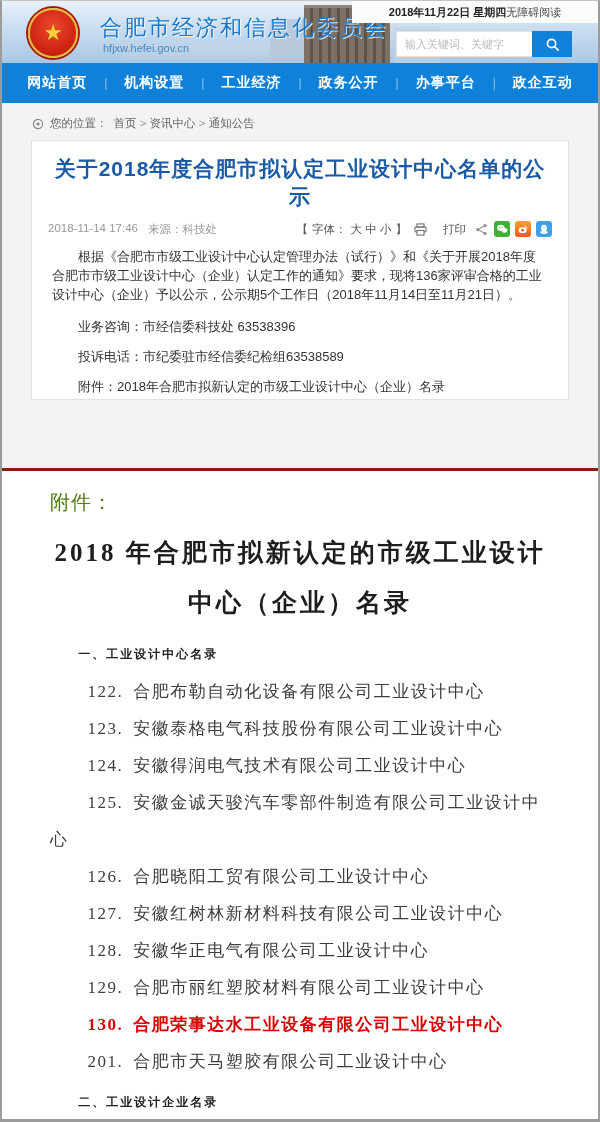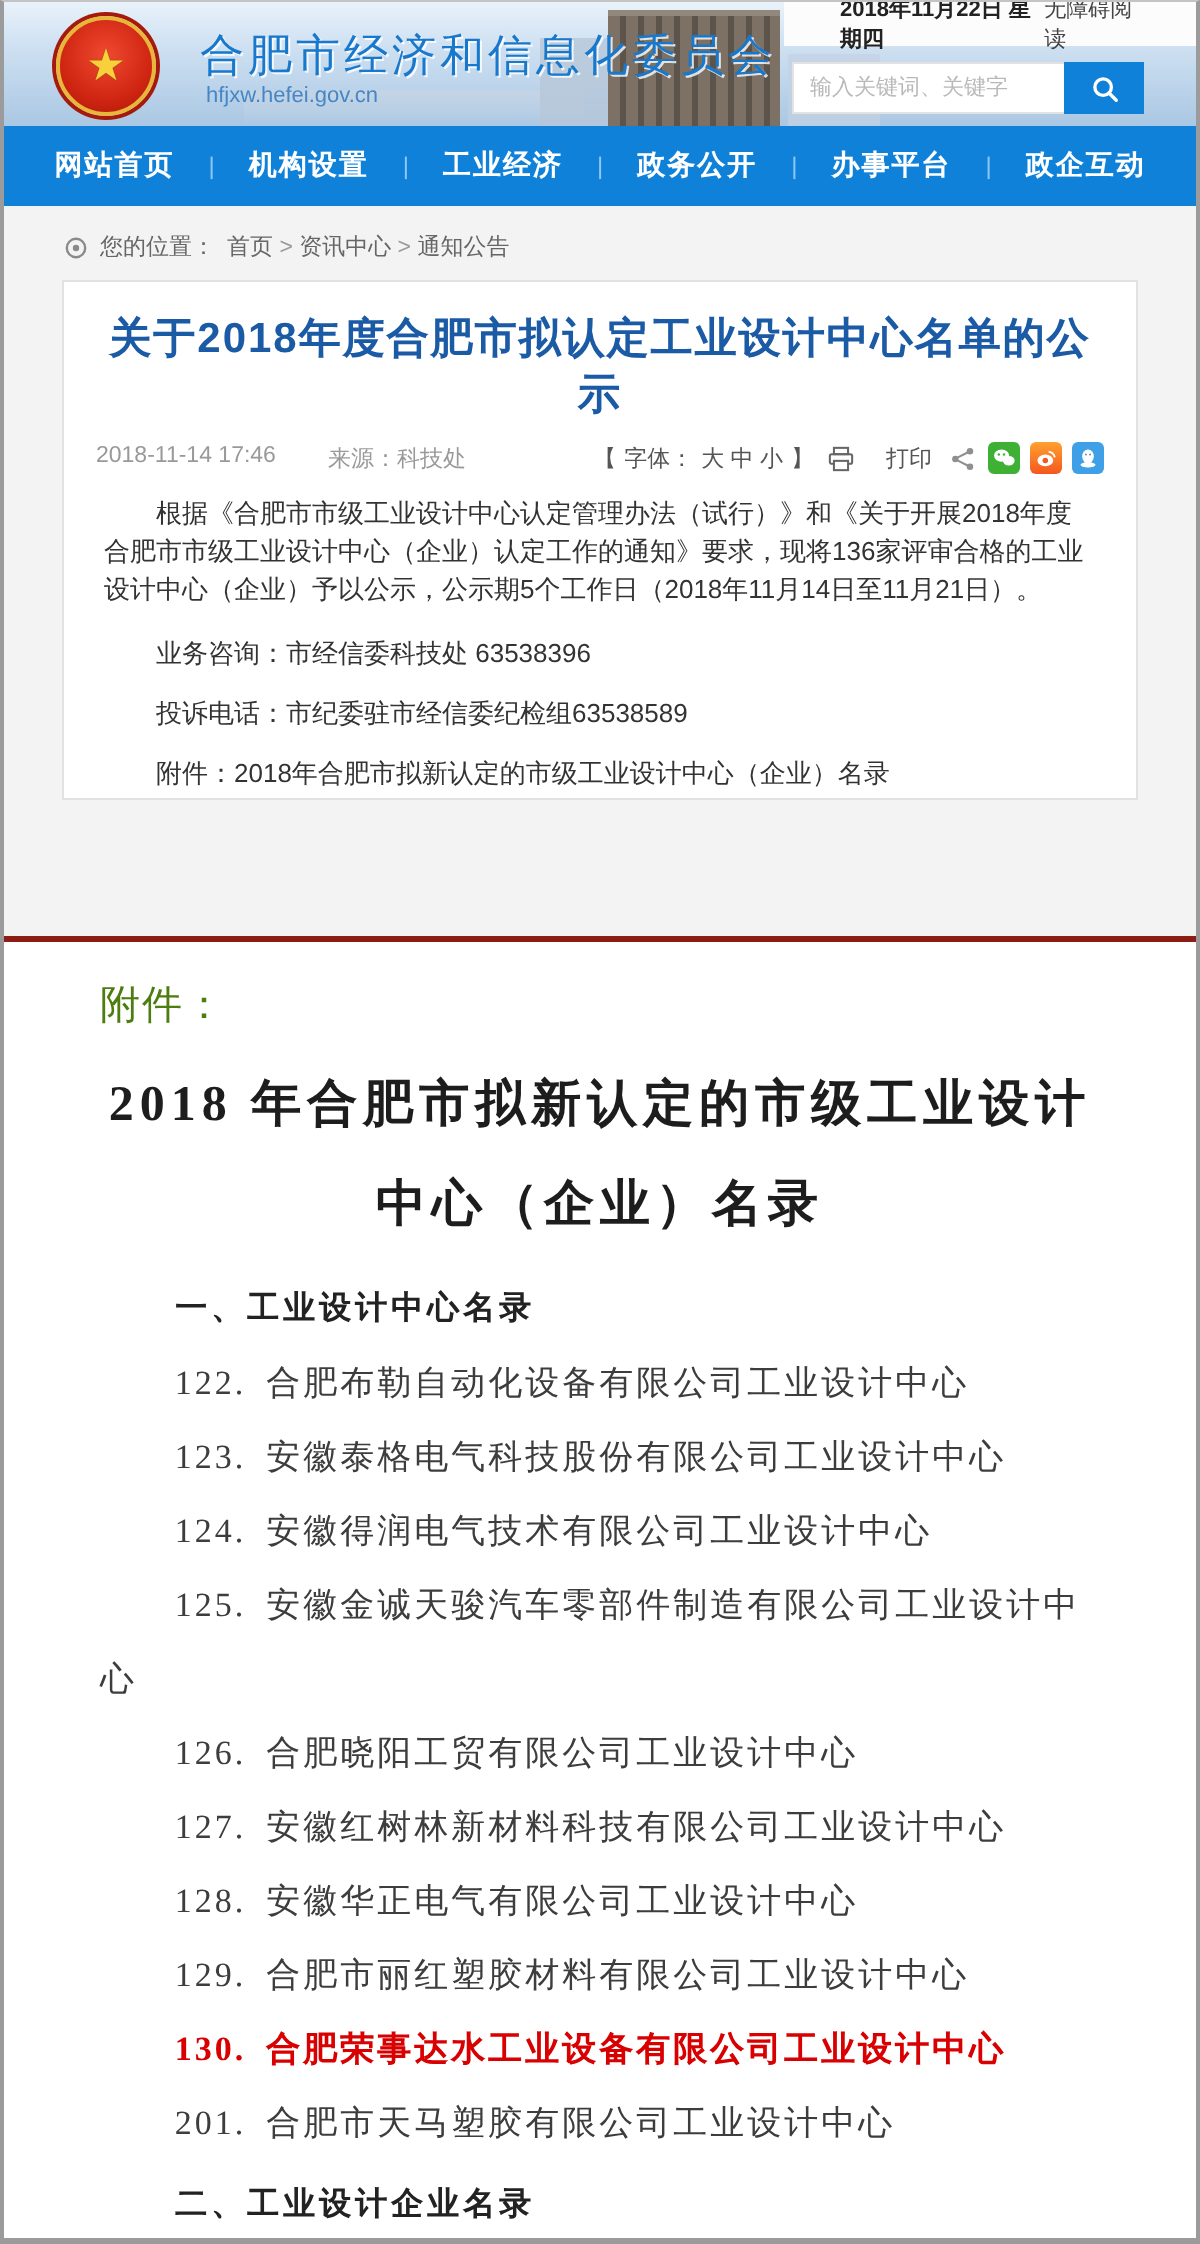--- a/index.html
+++ b/index.html
@@ -19,22 +19,22 @@
   .bld-haze{left:120px;top:44px;width:170px;height:18px;
     background:linear-gradient(180deg,rgba(196,212,228,.9),rgba(170,199,227,0));}
   .emblem{position:absolute;left:26px;top:7px;width:50px;height:50px;border-radius:50%;
     background:radial-gradient(circle at 50% 38%,#ef4a30 0%,#cf2512 62%,#a81708 100%);
     border:2px solid #e7b63a;box-shadow:0 0 0 2px #a51a0c;box-sizing:border-box;
     display:flex;align-items:center;justify-content:center;}
   .emblem .star{color:#f7d03c;font-size:22px;line-height:1;text-shadow:0 0 1px #8a5a00;}
   .site-name{position:absolute;left:98px;top:12px;font-size:22px;font-weight:normal;
     color:#1878cc;letter-spacing:2px;text-shadow:1px 1px 0 rgba(255,255,255,.8);}
   .site-url{position:absolute;left:101px;top:41px;font-size:11px;color:#4586c5;}
-  .topbar{position:absolute;top:0;right:0;width:206px;height:22px;background:#fcfcfc;
-    display:flex;align-items:center;justify-content:flex-start;padding:0 28px;
+  .topbar{position:absolute;top:0;right:0;width:246px;height:22px;background:#fcfcfc;
+    display:flex;align-items:center;justify-content:center;padding:0 4px;
     box-sizing:border-box;font-size:11px;color:#333;}
   .topbar .date{font-weight:bold;color:#222;}
   .topbar .acc{color:#444;cursor:pointer;}
   .search{position:absolute;top:30px;right:26px;width:176px;height:26px;display:flex;}
   .search input{flex:1;min-width:0;border:1px solid #e2e2e2;border-right:none;background:#fff;
     padding:0 8px;font-size:11px;color:#333;outline:none;font-family:inherit;}
   .search input::placeholder{color:#b9b9b9;}
   .search button{width:40px;border:none;background:var(--nav-blue,#1081d9);cursor:pointer;
     display:flex;align-items:center;justify-content:center;}
   
@@ -48,21 +48,21 @@
   .breadcrumb{display:flex;align-items:center;gap:6px;margin:0 0 9px 30px;
     font-size:11.5px;color:#666;}
   .crumb{color:#666;cursor:pointer;}
   .crumb-sep{color:#999;}
   .card{width:538px;height:260px;margin:0 auto;background:#fff;border:1px solid #e2e2e2;
     box-sizing:border-box;padding:12px 0 0;overflow:hidden;}
   .a-title{text-align:center;font-size:21px;font-weight:bold;color:var(--title-blue,#1b5aa5);
     letter-spacing:1px;margin:2px 14px 10px;}
   .meta{display:flex;justify-content:space-between;align-items:center;
     padding:0 16px;font-size:11.5px;color:#999;}
-  .meta-left{display:flex;gap:26px;}
+  .meta-left{display:flex;gap:10px;}
   .meta-right{display:flex;align-items:center;gap:7px;color:#555;font-size:11.5px;}
   .fontsize{display:flex;gap:4px;align-items:center;color:#555;}
   .fontsize .opt{cursor:pointer;}
   .printbtn{display:flex;align-items:center;gap:16px;cursor:pointer;color:#555;}
   .share-row{display:flex;align-items:center;gap:5px;}
   .sicon{width:16px;height:16px;border-radius:3px;display:flex;align-items:center;
     justify-content:center;cursor:pointer;}
   .sicon.plain{background:transparent;}
   .sicon.wechat{background:#3eb135;}
   .sicon.weibo{background:linear-gradient(180deg,#ffa12e,#f4571f);}
@@ -73,21 +73,21 @@
   .a-body .contact{text-indent:2em;margin-bottom:11px;}
   .a-body .attline{text-indent:2em;margin-bottom:0;}
   .sign{ text-align:right;padding:14px 28px 0;font-size:12px;color:#333;}
   .redline{height:3px;background:var(--divider-red,#8b1d15);}
   
   .doc{background:#fff;padding:18px 48px 0;box-sizing:border-box;
     font-family:"Liberation Serif","DejaVu Serif",serif;color:#333;}
   .doc-label{font-size:20px;font-weight:normal;letter-spacing:1px;color:#4d7c0f;}
   .doc-title{text-align:center;font-size:25px;font-weight:bold;letter-spacing:3px;
     line-height:50px;margin:12px 0 8px;color:#1d1d1d;}
-  .doc-heading{font-size:16px;font-weight:bold;letter-spacing:2px;line-height:37px;
+  .doc-heading{font-size:12px;font-weight:bold;letter-spacing:2px;line-height:37px;
     text-indent:2.35em;margin:4px 0 0;color:#222;}
   .doc-item{font-size:17px;line-height:37px;letter-spacing:1.5px;text-indent:2.2em;
     margin:0;color:#3d3d3d;}
   .doc-item .num{margin-right:10px;}
   .doc-item.highlight{color:var(--highlight-red,#d80000);font-weight:bold;}
   svg{display:block;}
 </style>
 </head>
 <body>
 

